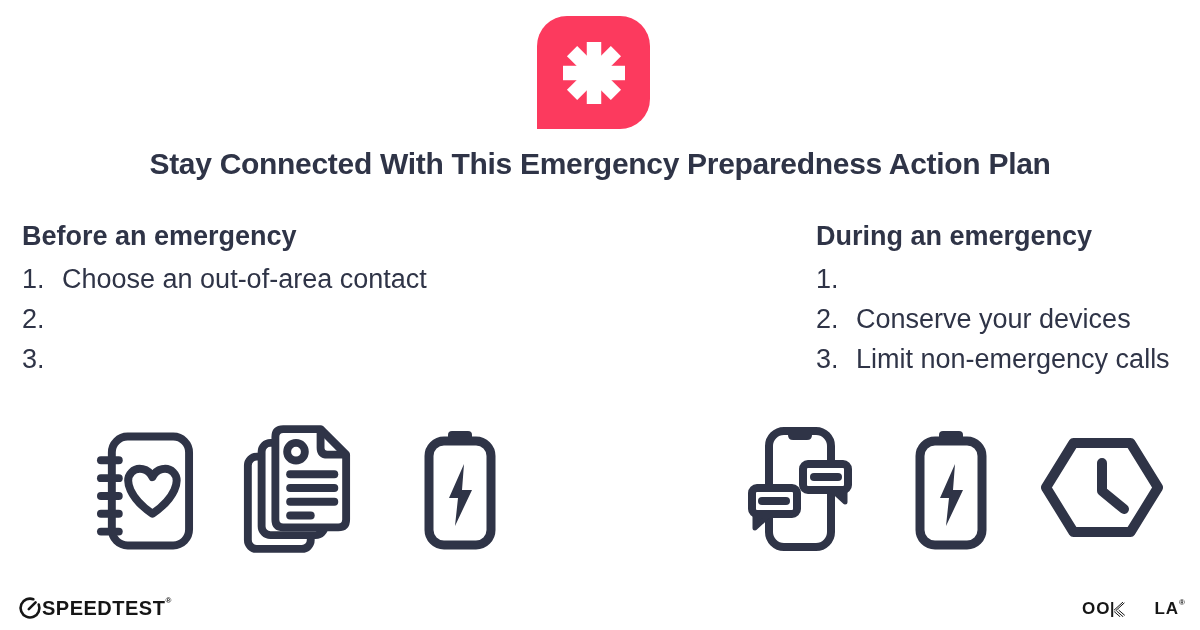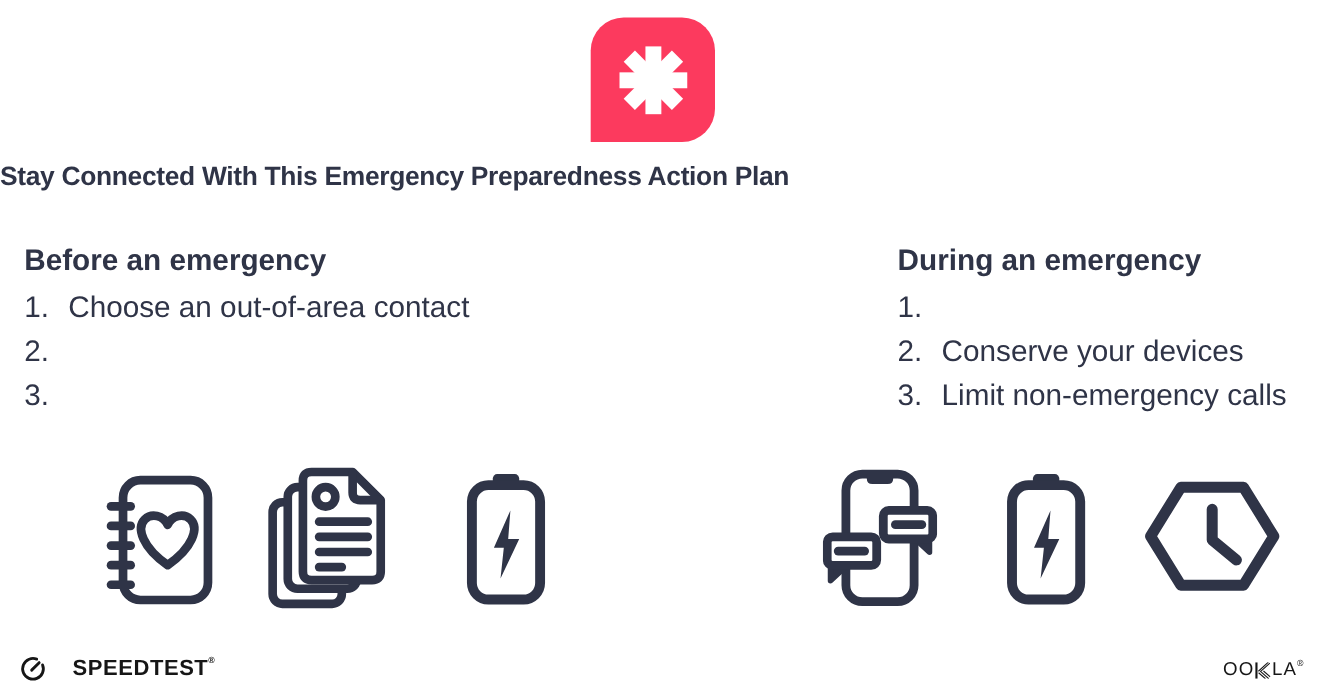--- a/index.html
+++ b/index.html
@@ -18,22 +18,22 @@
   }
   .badge{
     position:absolute;left:537px;top:16px;width:113px;height:113px;
     background:var(--accent);
     border-radius:30px 30px 30px 0;
     display:flex;align-items:center;justify-content:center;
   }
   .badge svg{width:62px;height:62px;display:block;}
   .title{
     position:absolute;top:147px;left:0;width:100%;
-    text-align:left;
-    font-size:24px;font-weight:700;line-height:1.15;
+    text-align:center;
+    font-size:30px;font-weight:700;line-height:1.15;
     letter-spacing:-0.3px;
     color:var(--ink);
   }
   .col{position:absolute;top:219px;width:700px;}
   .col-before{left:22px;}
   .col-during{left:816px;width:420px;}
   .col-heading{
     font-size:27px;font-weight:700;line-height:34px;margin-bottom:6px;
   }
   .list-row{display:flex;font-size:27px;line-height:40px;}
@@ -41,33 +41,33 @@
   .icon{position:absolute;}
   .icon svg{display:block;width:100%;height:100%;}
   .ic-notebook{left:96px;top:430px;width:99px;height:122px;}
   .ic-docs{left:240px;top:420px;width:113px;height:138px;}
   .ic-battery-1{left:422px;top:428px;width:76px;height:122px;}
   .ic-phone{left:748px;top:426px;width:104px;height:126px;}
   .ic-battery-2{left:913px;top:428px;width:76px;height:122px;}
   .ic-hexclock{left:1040px;top:432px;width:124px;height:111px;}
   .footer-left{
     position:absolute;left:18px;top:596px;
-    display:flex;align-items:center;gap:24px;color:var(--logo);
+    display:flex;align-items:center;gap:0;color:var(--logo);
   }
   .footer-left svg{width:24px;height:24px;display:block;}
   .speedtest-word{
     font-size:20px;font-weight:700;letter-spacing:0.5px;color:var(--logo);
   }
   .tm{font-size:8px;vertical-align:top;position:relative;top:-1px;}
   .footer-right{
     position:absolute;right:14px;top:599px;
     display:flex;align-items:center;color:var(--logo);
   }
   .ookla-word{
-    font-size:17px;font-weight:400;letter-spacing:1px;color:var(--logo);
+    font-size:17px;font-weight:700;letter-spacing:1px;color:var(--logo);margin-left:28px;
   }
   .ookla-k{width:14px;height:15px;margin:0 1px;}
 </style>
 </head>
 <body>
 
 <div class="badge">
   <svg viewBox="0 0 60 60">
     <g fill="#ffffff">
       <rect x="23" y="0" width="14" height="60"></rect>

